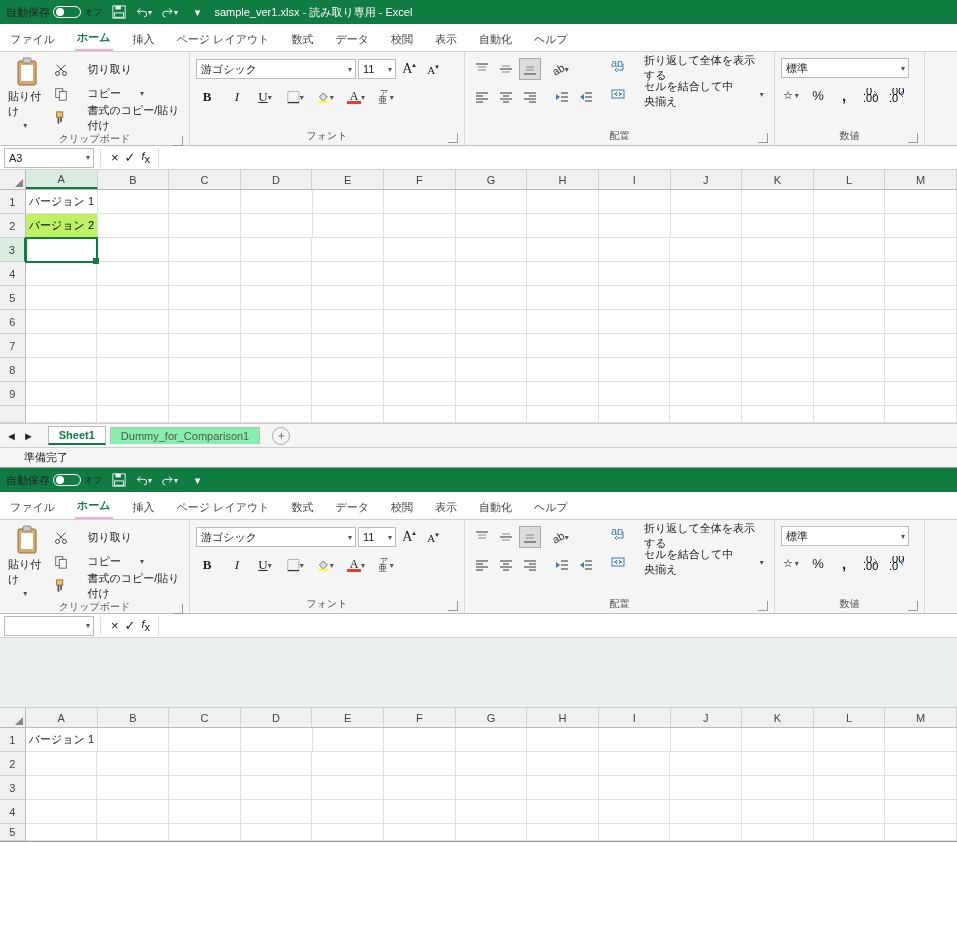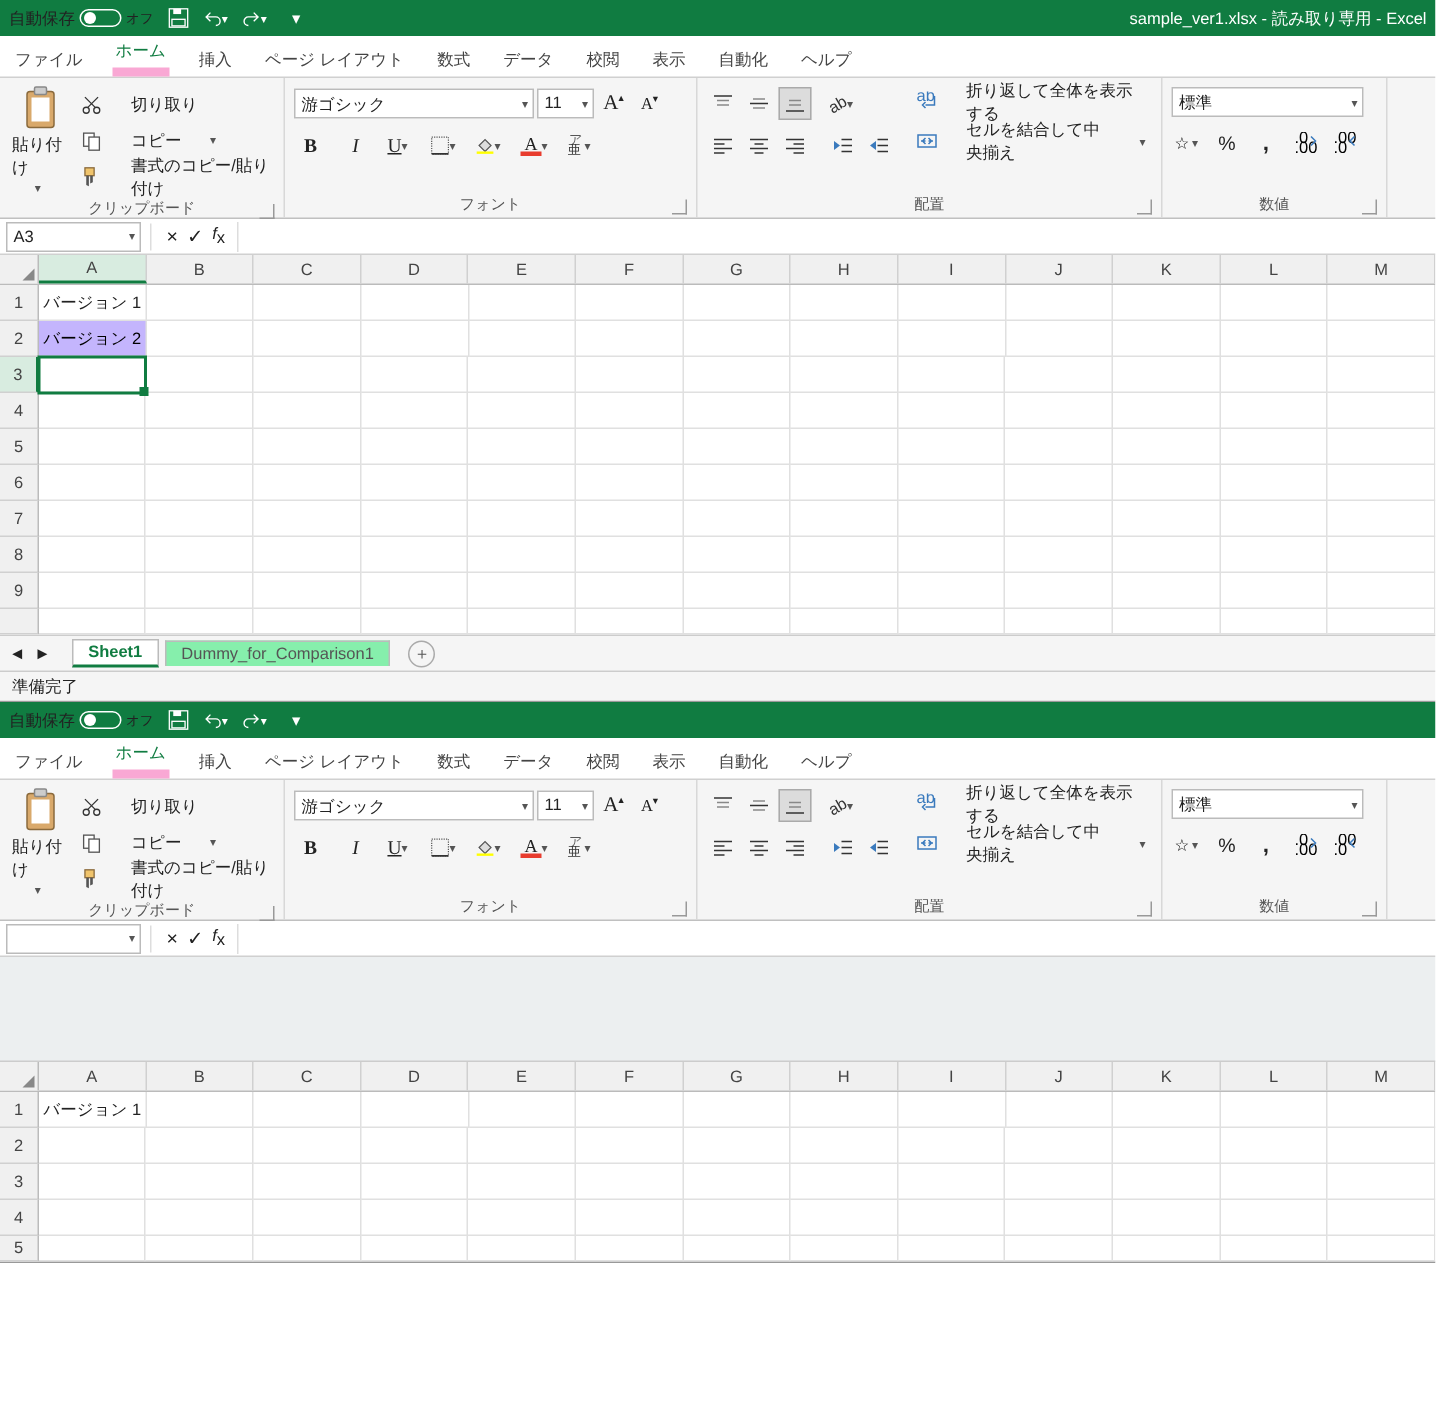--- a/index.html
+++ b/index.html
@@ -3,24 +3,24 @@
 <meta charset="utf-8">
 <style>
 *{box-sizing:border-box;margin:0;padding:0;font-family:"Yu Gothic UI","Meiryo",sans-serif;font-size:11px;color:#222}
 body{background:#fff}
 .window{border-bottom:1px solid #999}
 .titlebar{background:#107c41;color:#fff;height:24px;display:flex;align-items:center;padding:0 6px;gap:8px}
 .titlebar .autosave{display:flex;align-items:center;gap:3px;color:#fff}
 .titlebar .toggle{display:inline-block;width:28px;height:12px;border:1px solid #fff;border-radius:7px;position:relative}
 .titlebar .toggle::after{content:"";width:8px;height:8px;background:#fff;border-radius:50%;position:absolute;top:1px;left:2px}
 .titlebar .qa-btn{color:#fff;width:18px;height:18px;display:flex;align-items:center;justify-content:center;cursor:pointer}
-.titlebar .title{flex:1;text-align:right;color:#fff}
+.titlebar .title{flex:1;text-align:left;color:#fff}
 .tabs{background:#fff;height:28px;display:flex;align-items:flex-end;padding:0 8px;gap:18px;border-bottom:1px solid #d0d0d0}
 .tab{padding:4px 2px;cursor:pointer;color:#444}
-.tab.active{color:#107c41;font-weight:normal;border-bottom:6px solid #f9a8d4}
+.tab.active{color:#107c41;font-weight:bold;border-bottom:2px solid #f9a8d4}
 .ribbon{background:#f5f5f5;height:94px;display:flex;border-bottom:1px solid #c0c0c0;position:relative}
 .group{border-right:1px solid #d8d8d8;padding:3px 6px 0 6px;display:flex;flex-direction:column;justify-content:space-between}
 .group-body{display:flex;gap:4px;flex:1}
 .group-label{text-align:center;font-size:10px;color:#555;padding-bottom:2px;position:relative}
 .group-label .launcher{position:absolute;right:0;bottom:2px;width:10px;height:10px;border:1px solid #999;border-top:none;border-left:none;cursor:pointer}
 .big-btn{display:flex;flex-direction:column;align-items:center;gap:2px;padding:2px;cursor:pointer}
 .big-btn .ico{width:26px;height:30px;display:flex;align-items:center;justify-content:center}
 .small-btn{display:flex;align-items:center;gap:19px;height:20px;padding:0 2px;cursor:pointer}
 .drop{width:8px;font-size:8px;color:#555}
 .select{border:1px solid #bbb;background:#fff;height:20px;padding:0 16px 0 4px;position:relative;display:inline-flex;align-items:center}
@@ -44,29 +44,29 @@
 .colhdr{width:72px;border-right:1px solid #d0d0d0;display:flex;align-items:center;justify-content:center;cursor:pointer;color:#444}
 .colhdr.sel{background:#d8ece0;border-bottom:2px solid #107c41}
 .rows{}
 .row{display:flex;height:24px}
 .row.short{height:17px}
 .rowhdr{width:26px;background:#f0f0f0;border-right:1px solid #bbb;border-bottom:1px solid #d0d0d0;display:flex;align-items:center;justify-content:center;cursor:pointer;color:#444}
 .rowhdr.sel{background:#d8ece0;border-right:2px solid #107c41}
 .cell{width:72px;border-right:1px solid #e0e0e0;border-bottom:1px solid #e0e0e0;padding:0 3px;display:flex;align-items:center;overflow:visible;white-space:nowrap}
 .cell.active{outline:2px solid #107c41;outline-offset:-1px;position:relative}
 .cell.active::after{content:"";position:absolute;right:-3px;bottom:-3px;width:6px;height:6px;background:#107c41}
-.cell.redmark{background:#c4b5fd;color:#000}
+.cell.redmark{background:#bef264;color:#000}
 
 .sheetbar{height:24px;background:#f5f5f5;border-top:1px solid #ccc;display:flex;align-items:center;padding:0 6px;gap:4px}
 .sheetbar .nav{display:flex;gap:6px;color:#999;padding-right:10px}
 .sheettab{padding:2px 10px;background:#fff;border:1px solid #bbb;border-bottom:none;cursor:pointer}
 .sheettab.active{border-bottom:2px solid #107c41;color:#107c41;font-weight:bold}
 .sheettab.inactive{background:#86efac;color:#555}
 .sheetadd{width:18px;height:18px;border:1px solid #aaa;border-radius:50%;display:flex;align-items:center;justify-content:center;cursor:pointer;margin-left:8px;color:#555}
-.status{height:20px;background:#f5f5f5;border-top:1px solid #ccc;display:flex;align-items:center;padding:0 8px;font-size:10px;color:#555}
+.status{height:20px;background:#f5f5f5;border-top:1px solid #ccc;display:flex;align-items:center;padding:0 24px;font-size:10px;color:#555}
 
 svg{display:block}
 .numgrp{display:flex;align-items:center;gap:4px}
 </style>
 </head>
 <body>
 
 <div id="root">
   <div class="window">
     <div class="titlebar">

